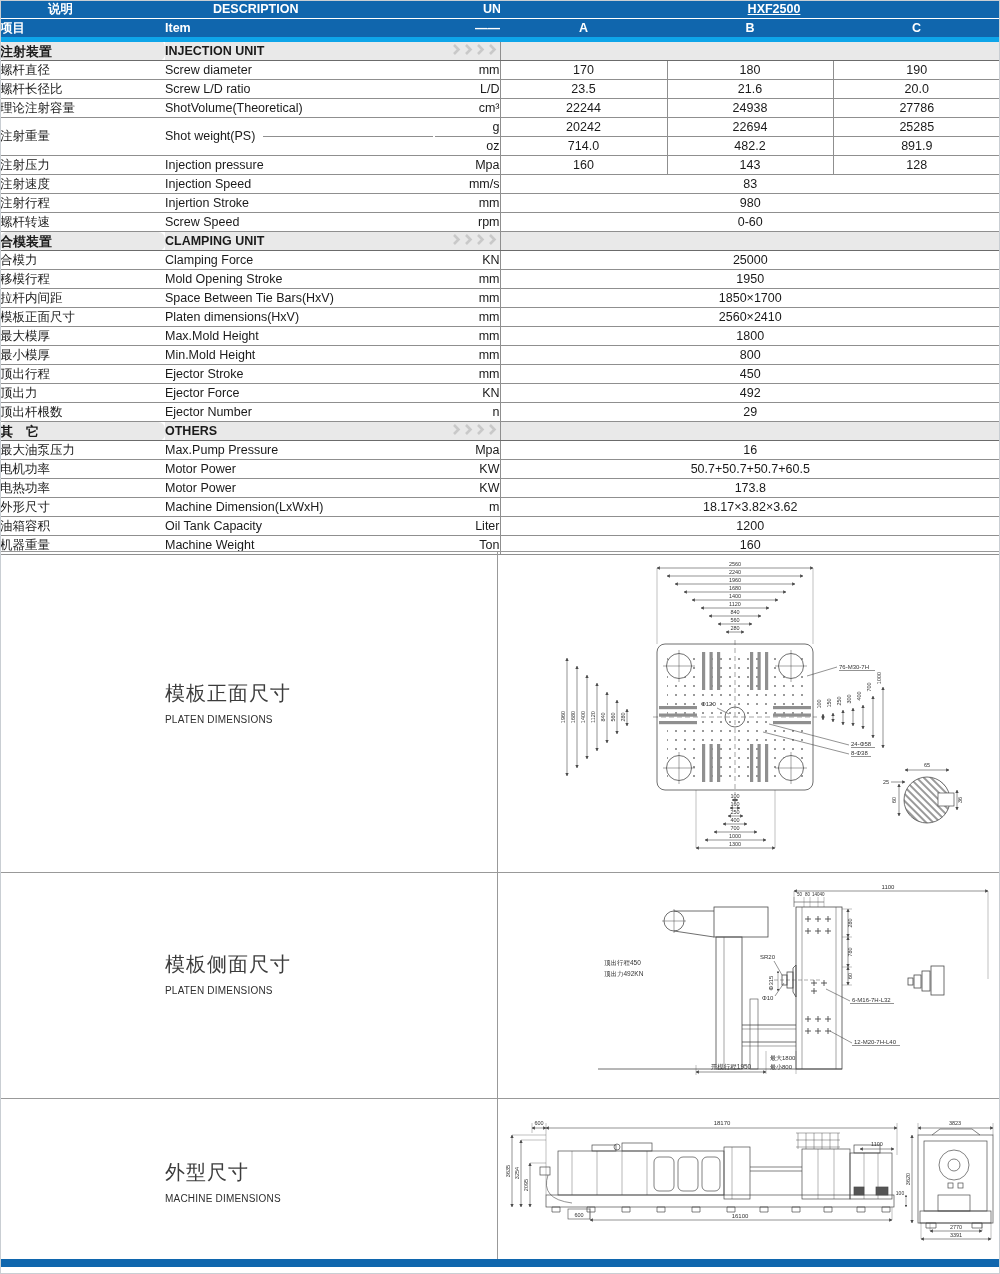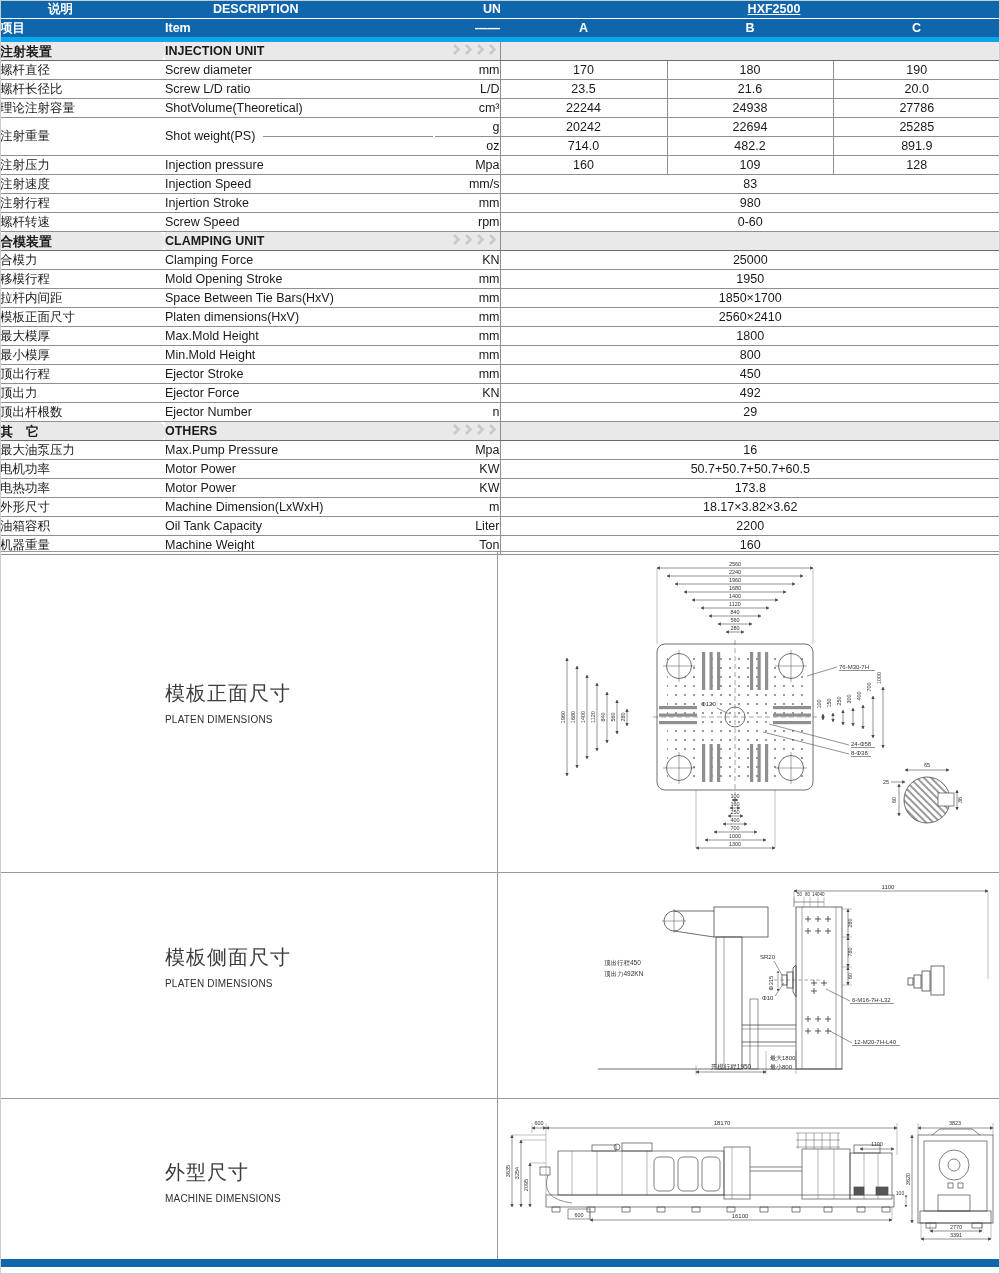--- a/index.html
+++ b/index.html
@@ -117,21 +117,21 @@
         <td class="unit">oz</td>
         <td class="val">714.0</td>
         <td class="val">482.2</td>
         <td class="val">891.9</td>
       </tr>
       <tr>
         <td class="cn">注射压力</td>
         <td class="en">Injection pressure</td>
         <td class="unit">Mpa</td>
         <td class="val">160</td>
-        <td class="val">109</td>
+        <td class="val">143</td>
         <td class="val">128</td>
       </tr>
       <tr>
         <td class="cn">注射速度</td>
         <td class="en">Injection Speed</td>
         <td class="unit">mm/s</td>
         <td class="val" colspan="3">83</td>
       </tr>
       <tr>
         <td class="cn">注射行程</td>
@@ -236,21 +236,21 @@
       <tr>
         <td class="cn">外形尺寸</td>
         <td class="en">Machine Dimension(LxWxH)</td>
         <td class="unit">m</td>
         <td class="val" colspan="3">18.17×3.82×3.62</td>
       </tr>
       <tr>
         <td class="cn">油箱容积</td>
         <td class="en">Oil Tank Capacity</td>
         <td class="unit">Liter</td>
-        <td class="val" colspan="3">2200</td>
+        <td class="val" colspan="3">1200</td>
       </tr>
       <tr>
         <td class="cn">机器重量</td>
         <td class="en">Machine Weight</td>
         <td class="unit">Ton</td>
         <td class="val" colspan="3">160</td>
       </tr>
     </tbody>
 </table>
 
@@ -431,21 +431,21 @@
           <text x="372" y="211">65</text>
           <text x="331" y="228">25</text>
           <text x="341" y="244" transform="rotate(-90 341 244)">60</text>
           <text x="406.5" y="244" transform="rotate(-90 406.5 244)">36</text>
         </g>
       </g>
     </svg>
   </div>
 
   <div class="panel p2">
-    <div class="ptitle" style="top:71px">
+    <div class="ptitle" style="top:78px">
       <div class="t-cn">模板侧面尺寸</div>
       <div class="t-en">PLATEN DIMENSIONS</div>
     </div>
     <svg class="diag" style="left:578px;top:6px" width="420" height="210" viewBox="0 0 420 210">
       <defs>
           <marker id="a2" viewBox="0 0 8 8" refX="7" refY="4" markerWidth="5.5" markerHeight="5.5" orient="auto-start-reverse">
             <path d="M0 0L8 4L0 8z" fill="#4a4a4a"></path>
           </marker>
         </defs>
       <g stroke="#4a4a4a" stroke-width="0.8" fill="none">

